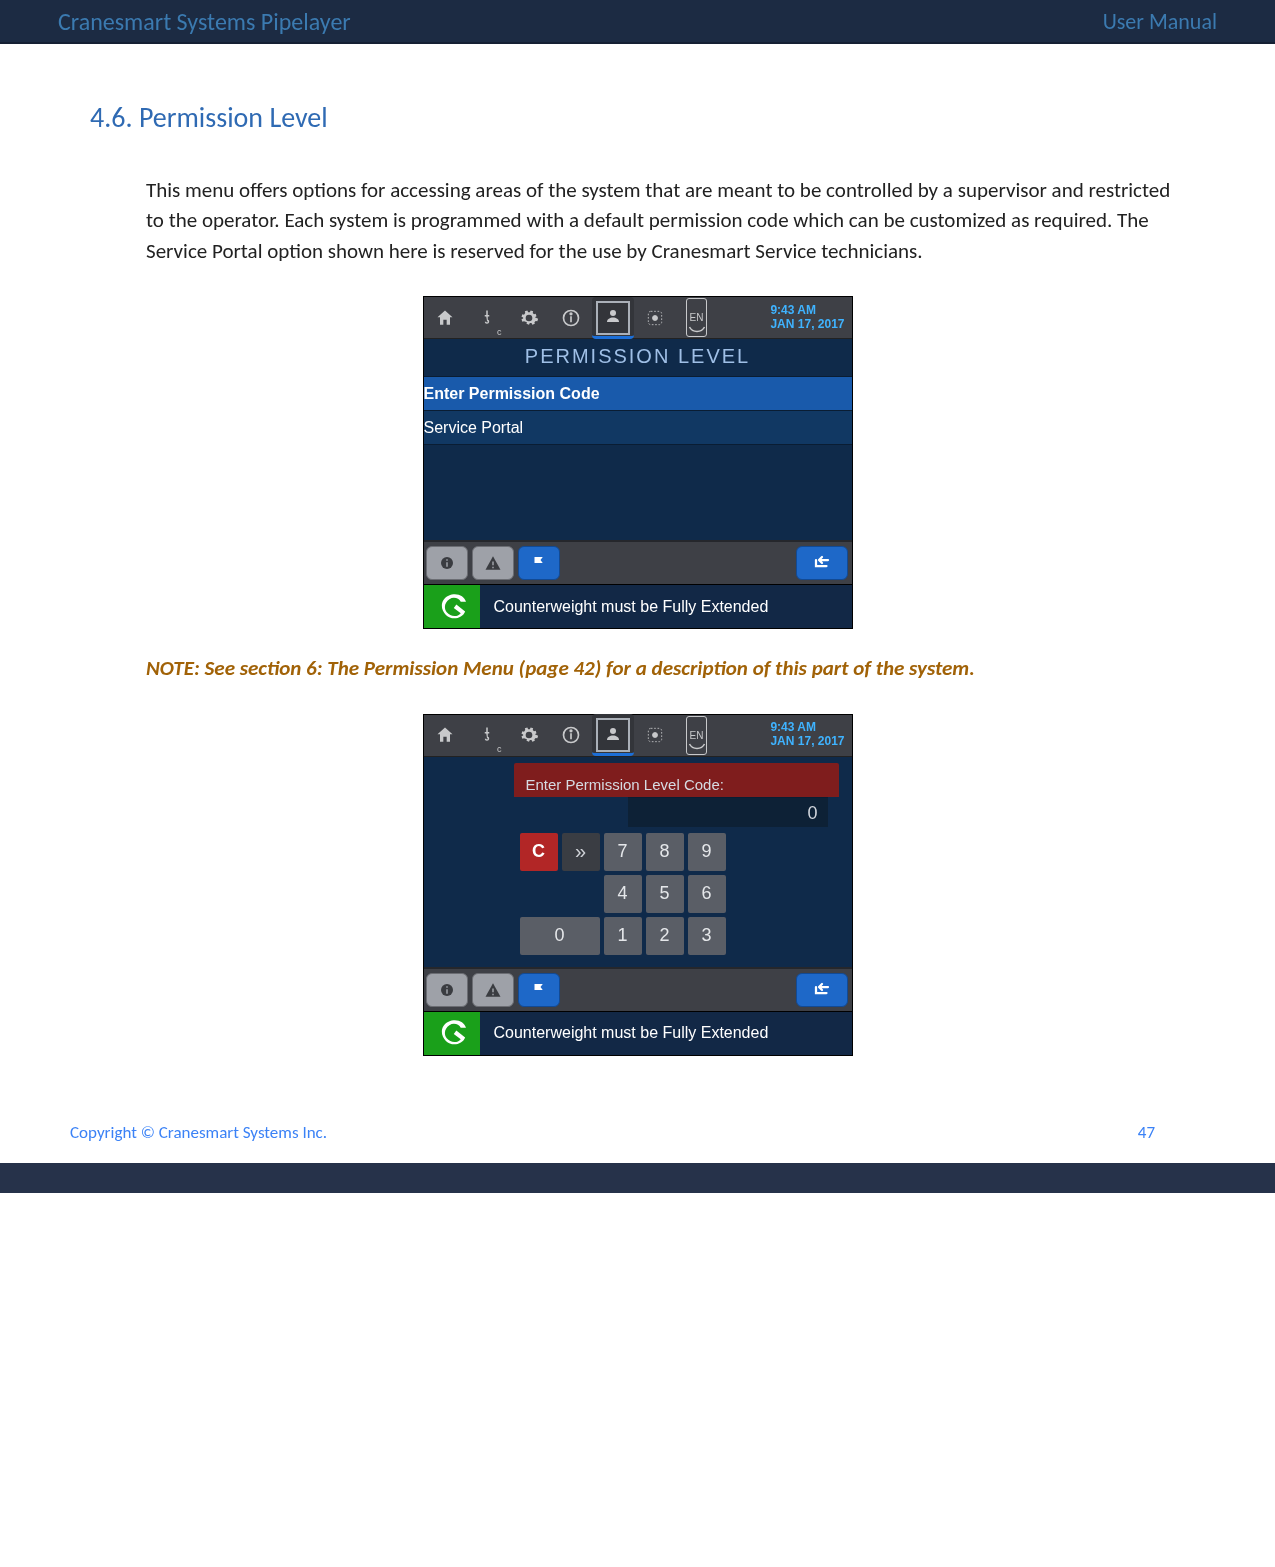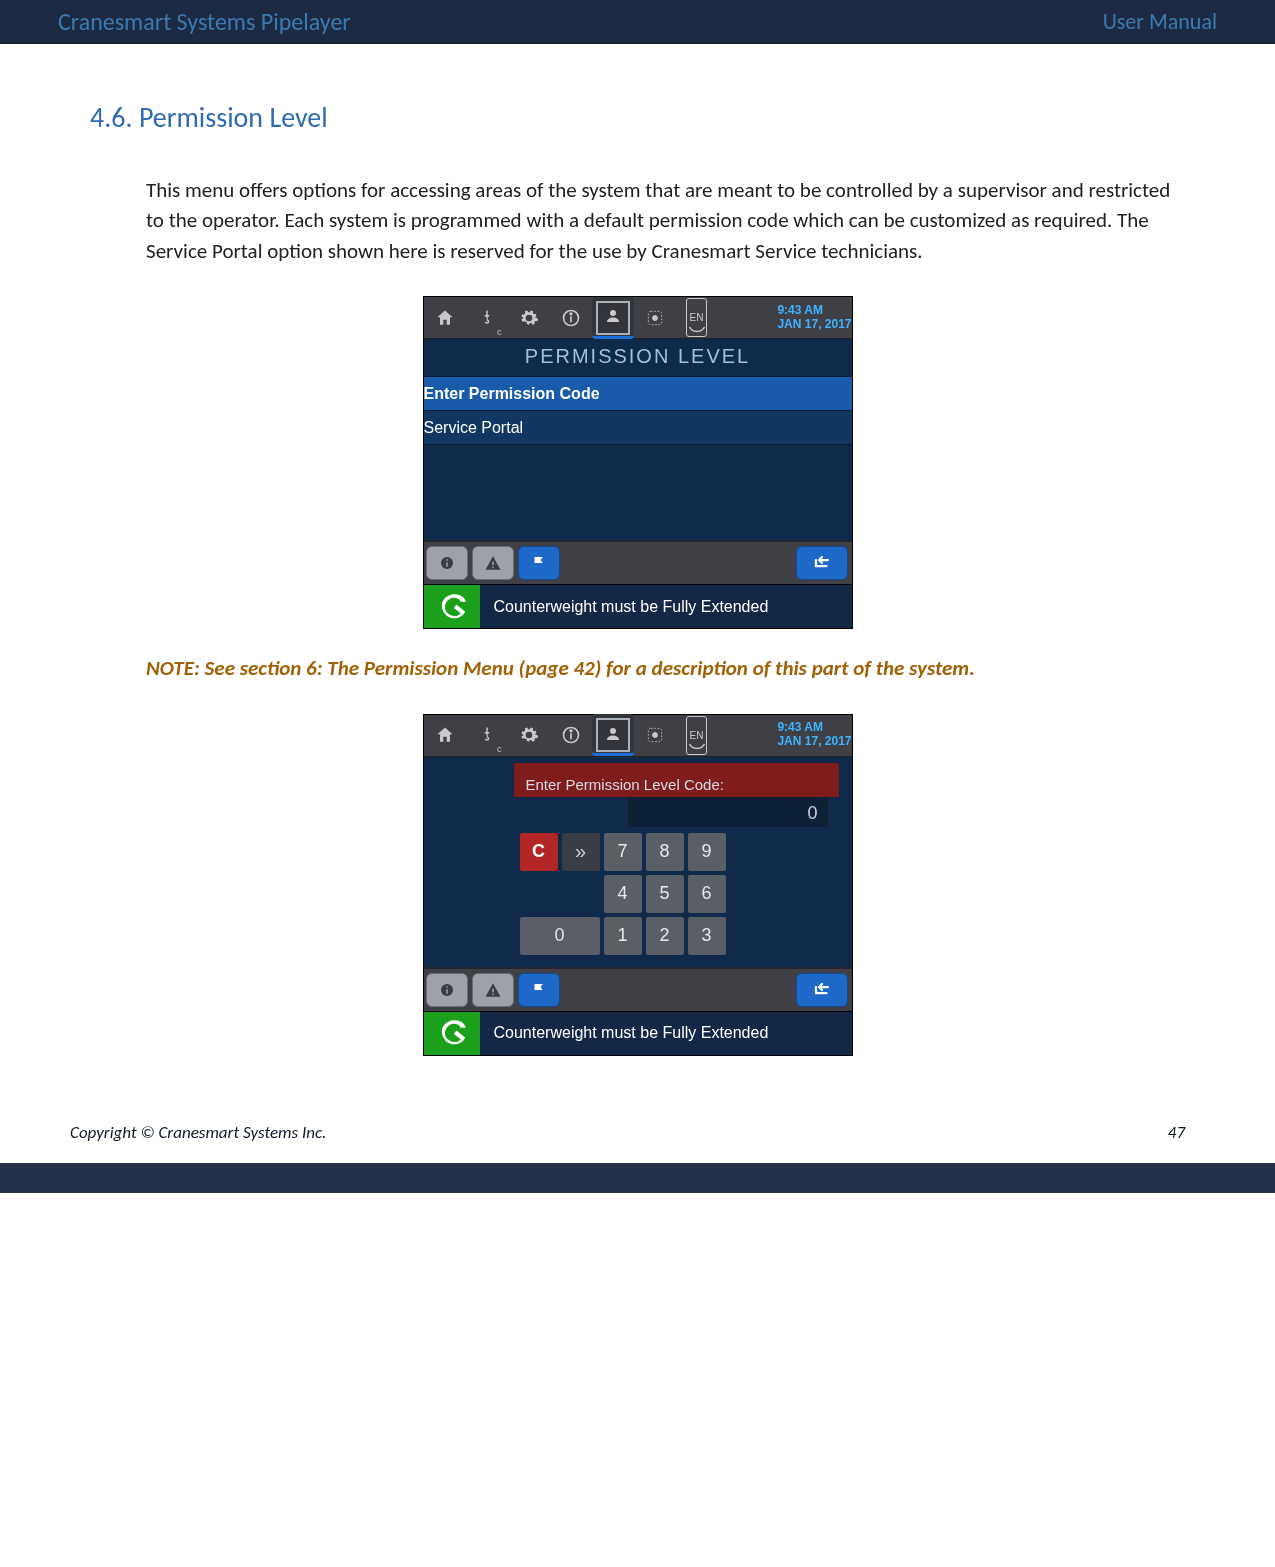--- a/index.html
+++ b/index.html
@@ -87,21 +87,21 @@
     outline: 2px solid #aab0b8;
     outline-offset: -6px;
     border-radius: 4px;
   }
   .dev-header .sub { position:absolute; bottom:2px; right:6px; font-size:9px; color:#c8c9cb;}
   .dev-header .en-badge {
     font-size: 10px; border:1px solid #c8c9cb; padding:13px 3px; border-radius:3px;
   }
   .dev-header .time {
     margin-left: auto;
-    padding-right: 0;
+    padding-right: 7px;
     text-align: left;
     color: #3fb3ff;
     font-size: 12px;
     font-weight: 700;
     line-height: 1.15;
   }
   .dev-main {
     background: #0f2a4a;
     min-height: 180px;
     position: relative;
@@ -219,25 +219,24 @@
     border-radius:2px;
   }
   .key.num { background:#5a5e66; }
   .key.wide { grid-column: span 2; background:#5a5e66; }
   .key.clear { background:#b22626; color:#fff; font-weight:600; }
   .key.next { background:#3a3d43; color:#d0d3d8; font-size:20px;}
   .key.empty { background:transparent; }
 
   .footer {
     display:flex; justify-content:space-between;
-    padding: 36px 90px 20px 70px;
+    padding: 36px 120px 20px 70px;
     font-size: 17px;
-    color: #0f172a;
+    color: #3b82f6;
     border-top: none;
-    font-style: italic;
   }
   .foot-bar {
     height: 30px;
     background: #26324a;
   }
 </style>
 </head>
 <body>
 
 <div class="top-bar">

